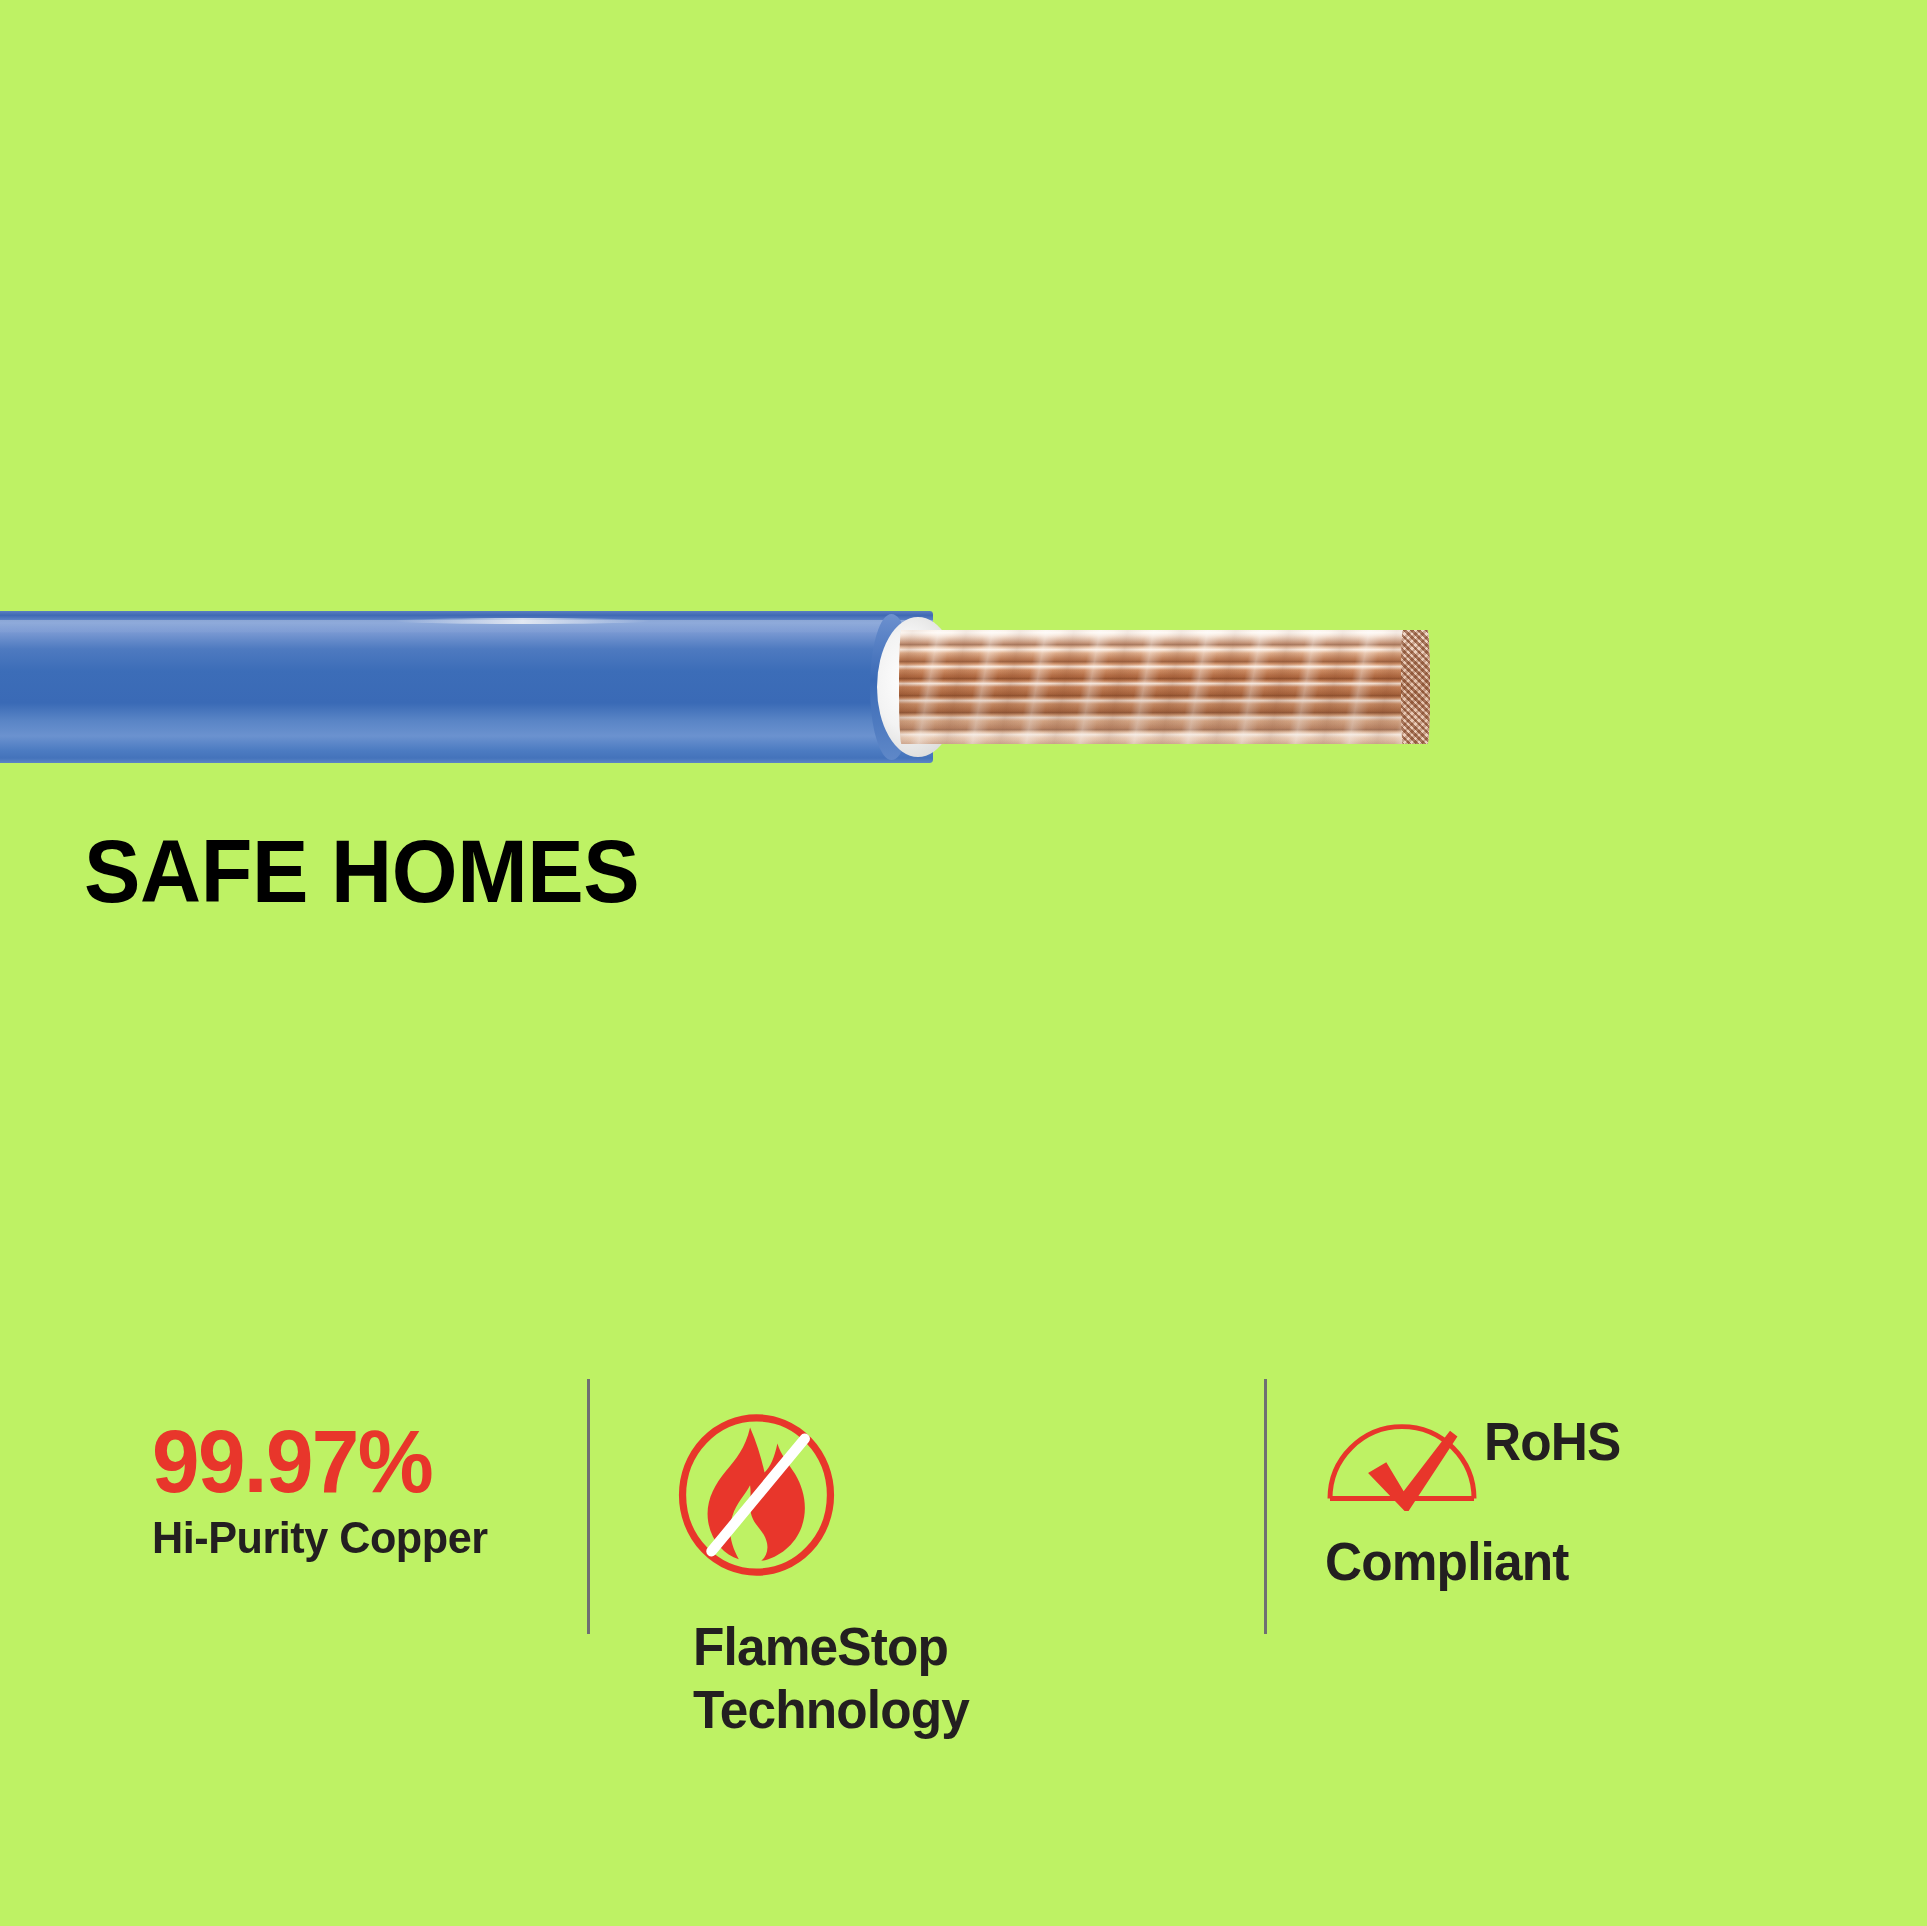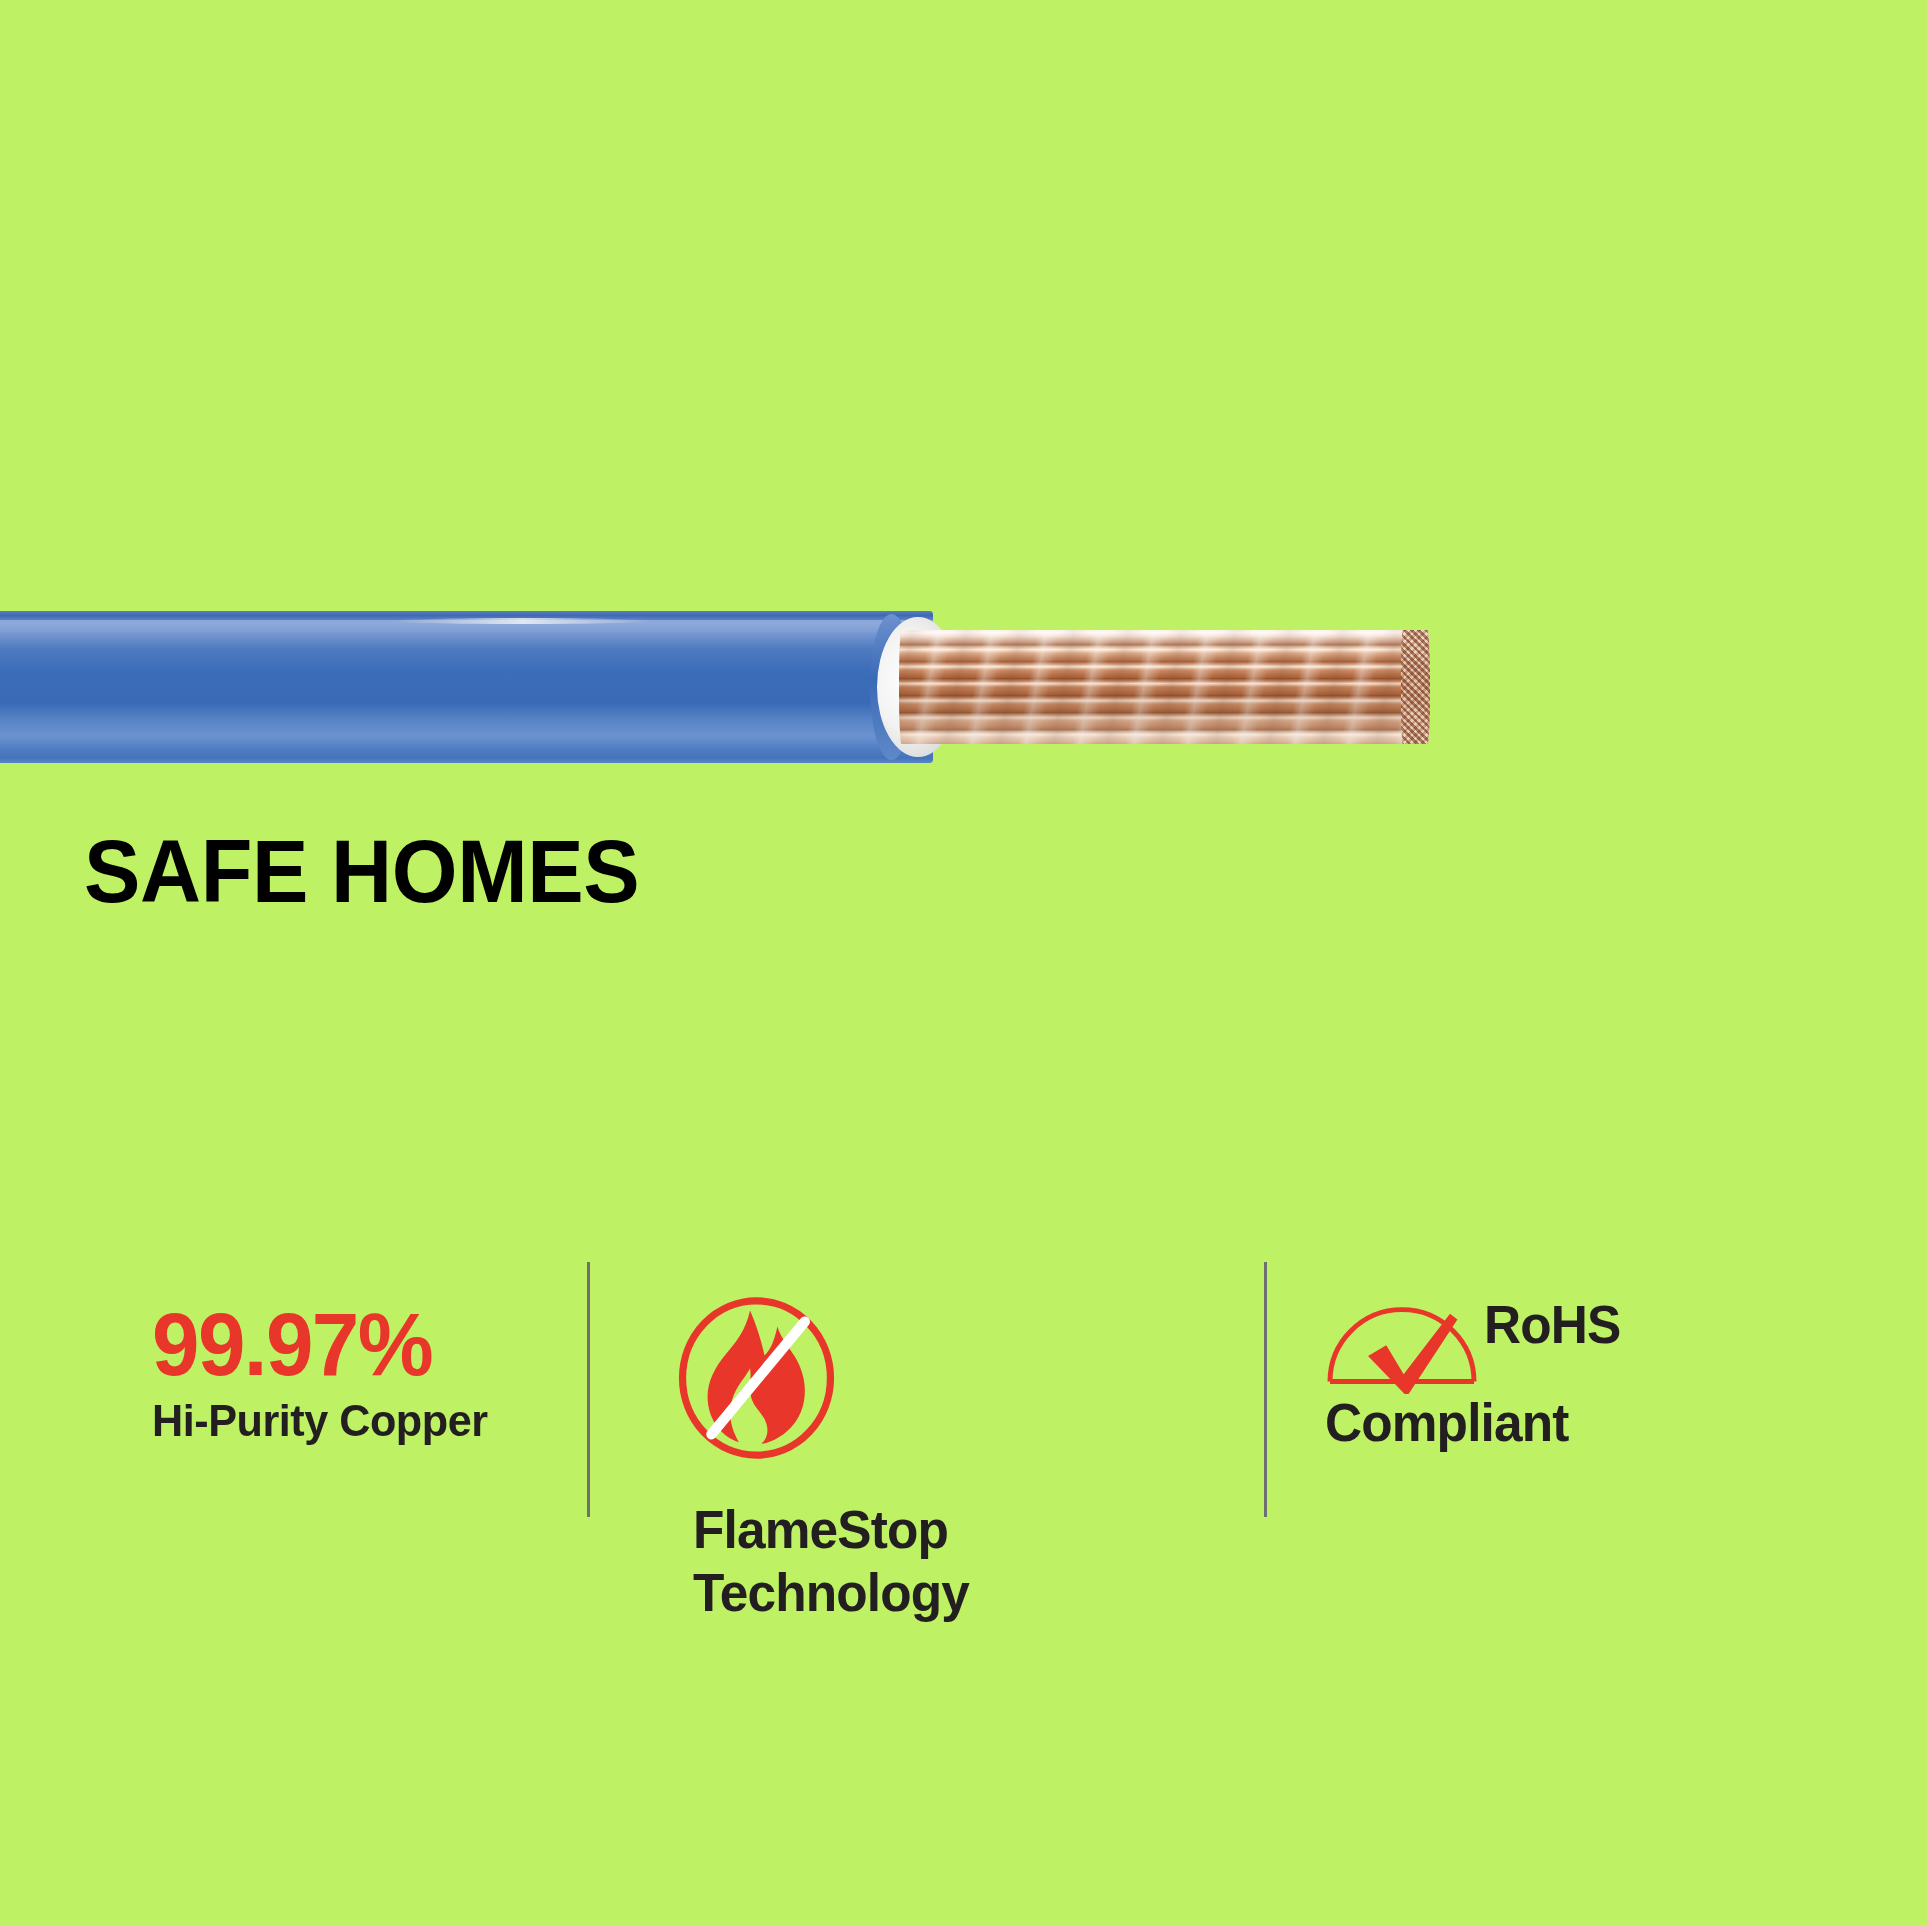--- a/index.html
+++ b/index.html
@@ -178,21 +178,21 @@
     color: #000000;
     transform: scaleX(0.95);
     transform-origin: left center;
     white-space: nowrap;
   }
 
   
   #badge-strip {
     position: absolute;
     left: 0;
-    top: 1255px;
+    top: 1372px;
     width: 1927px;
     height: 274px;
   }
   .badge {
     position: absolute;
     top: 0;
     height: 274px;
     display: flex;
     align-items: flex-start;
   }
@@ -257,20 +257,21 @@
     letter-spacing: -0.9px;
     white-space: nowrap;
     transform: scaleX(0.97);
     transform-origin: left top;
   }
 
   
   #badge-rohs {
     left: 1325px;
     flex-direction: column;
+    gap: 22px;
   }
   .rohs-row {
     display: flex;
     align-items: flex-start;
     margin-top: 38px;
   }
   .rohs-icon {
     width: 154px;
     height: 96px;
     flex: 0 0 auto;

